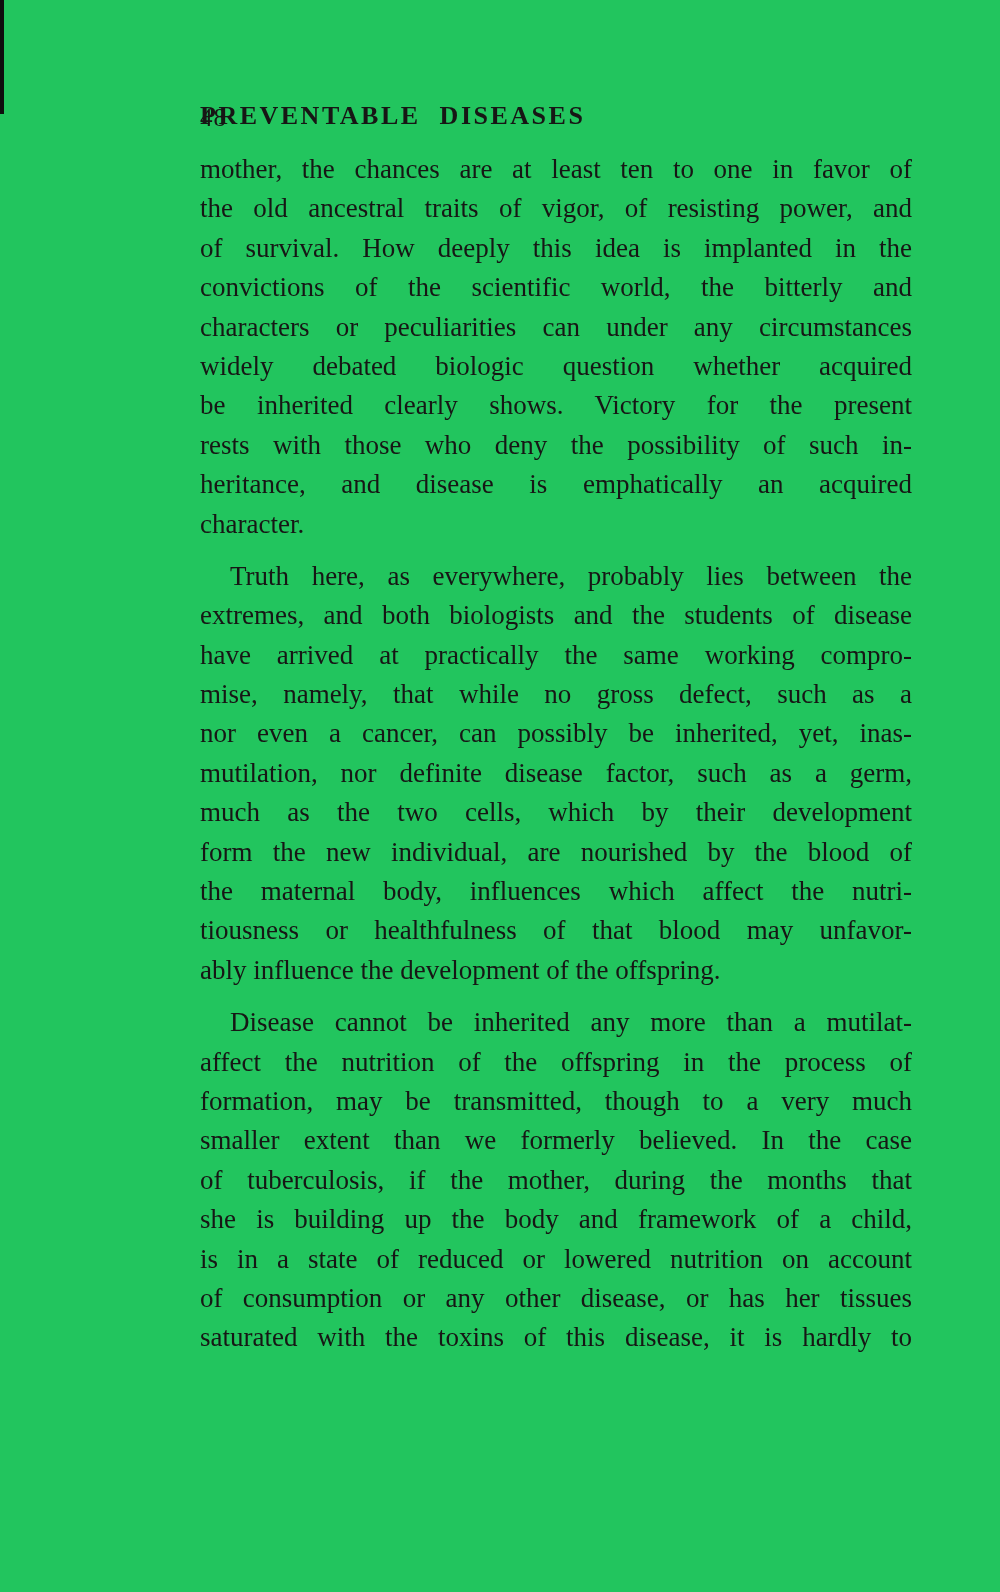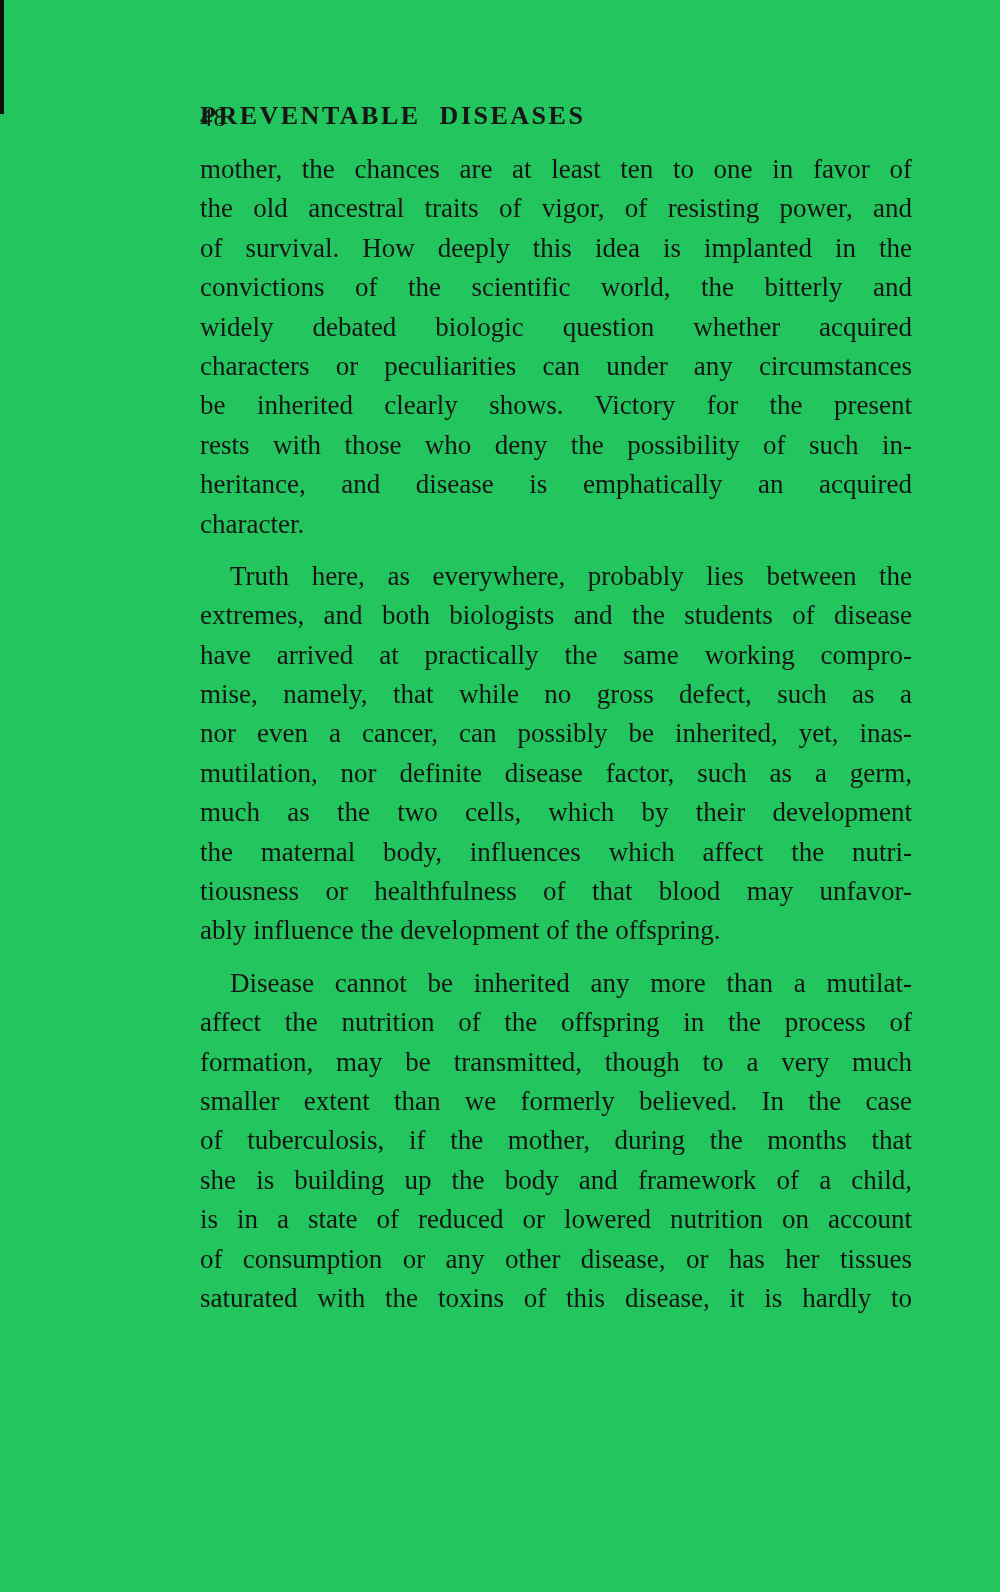--- a/index.html
+++ b/index.html
@@ -84,35 +84,36 @@
     <span class="page-number">48</span>
     <div class="running-header">PREVENTABLE DISEASES</div>
   </div>
 
   <div class="body-text">
       <div class="paragraph">
         <div class="line">mother, the chances are at least ten to one in favor of</div>
         <div class="line">the old ancestral traits of vigor, of resisting power, and</div>
         <div class="line">of survival. How deeply this idea is implanted in the</div>
         <div class="line">convictions of the scientific world, the bitterly and</div>
+        <div class="line">characters or peculiarities can under any circumstances</div>
         <div class="line">widely debated biologic question whether acquired</div>
-        <div class="line">characters or peculiarities can under any circumstances</div>
         <div class="line">be inherited clearly shows. Victory for the present</div>
         <div class="line">rests with those who deny the possibility of such in-</div>
         <div class="line">heritance, and disease is emphatically an acquired</div>
         <div class="line no-justify">character.</div>
       </div>
       <div class="paragraph">
         <div class="line indent">Truth here, as everywhere, probably lies between the</div>
         <div class="line">extremes, and both biologists and the students of disease</div>
         <div class="line">have arrived at practically the same working compro-</div>
         <div class="line">mise, namely, that while no gross defect, such as a</div>
         <div class="line">nor even a cancer, can possibly be inherited, yet, inas-</div>
         <div class="line">mutilation, nor definite disease factor, such as a germ,</div>
         <div class="line">much as the two cells, which by their development</div>
+        <div class="line">form the new individual, are nourished by the blood of</div>
         <div class="line">the maternal body, influences which affect the nutri-</div>
         <div class="line">tiousness or healthfulness of that blood may unfavor-</div>
         <div class="line no-justify">ably influence the development of the offspring.</div>
       </div>
       <div class="paragraph">
         <div class="line indent">Disease cannot be inherited any more than a mutilat-</div>
         <div class="line">affect the nutrition of the offspring in the process of</div>
         <div class="line">formation, may be transmitted, though to a very much</div>
         <div class="line">smaller extent than we formerly believed. In the case</div>
         <div class="line">of tuberculosis, if the mother, during the months that</div>

